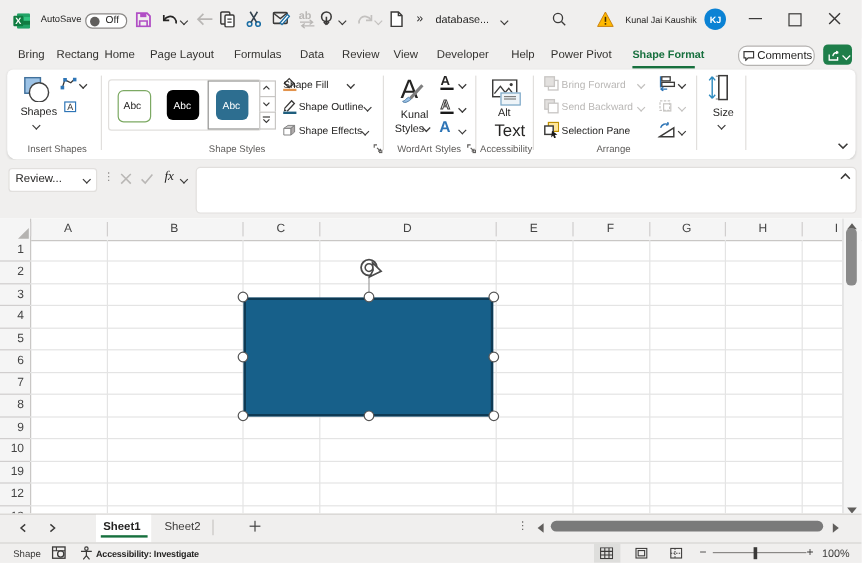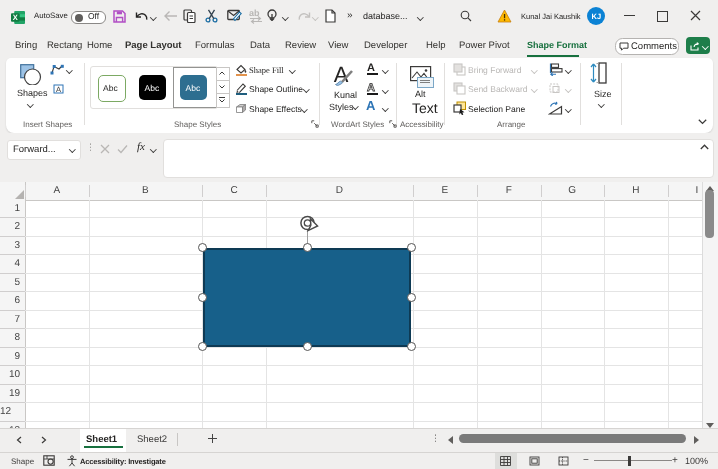--- a/index.html
+++ b/index.html
@@ -141,21 +141,21 @@
   <div class="abs" style="left:690px;top:10px;">
     <svg width="11" height="11" viewBox="0 0 11 11">
         <path d="M1 1 L10 10 M10 1 L1 10" stroke="#3b3a39" stroke-width="1.2"></path>
       </svg>
   </div>
 
   <div class="abs txt" style="left:0;top:40px;width:718px;font-size:9.5px;color:#33322f;">
     <span class="abs" style="left:15px;">Bring</span>
     <span class="abs" style="left:47px;">Rectang</span>
     <span class="abs" style="left:87px;">Home</span>
-    <span class="abs" style="left:125px;font-weight:bold;">Page Layout</span>
+    <span class="abs" style="left:125px;">Page Layout</span>
     <span class="abs" style="left:195px;">Formulas</span>
     <span class="abs" style="left:250px;">Data</span>
     <span class="abs" style="left:285px;">Review</span>
     <span class="abs" style="left:328px;">View</span>
     <span class="abs" style="left:364px;">Developer</span>
     <span class="abs" style="left:426px;">Help</span>
     <span class="abs" style="left:459px;">Power Pivot</span>
     <span class="abs" style="left:527px;color:#17703e;font-weight:bold;font-size:9px;">Shape Format</span>
   </div>
   <div class="abs" style="left:527px;top:55px;width:52px;height:2px;background:#17703e;"></div>
@@ -237,21 +237,21 @@
     </svg>
   <div class="abs txt" style="left:174px;top:119.5px;font-size:8px;color:#605e5c;">Shape Styles</div>
 
   <div class="abs" style="left:235px;top:64px;">
     <svg width="13" height="12" viewBox="0 0 13 12">
       <path d="M2 5.5 L6 1.5 L10 5.5 L6 9 Z" fill="none" stroke="#3b3a39" stroke-width="1.1"></path>
       <path d="M10.3 5.8 c 0.9 1.2 1.4 2.1 0.7 2.7 c-0.6 0.5 -1.4 0 -1.5-0.9 Z" fill="#3b3a39"></path>
       <rect x="1" y="10" width="11" height="2" fill="#e2934d"></rect>
     </svg>
   </div>
-  <div class="abs txt" style="left:249px;top:64.5px;font-size:8.5px;color:#252423;font-family:Liberation Serif, serif;">Shape Fill</div>
+  <div class="abs txt" style="left:236px;top:64.5px;font-size:8.5px;color:#252423;">Shape Fill</div>
   <i class="cv" style="left:290px;top:67.5px;"></i>
   <div class="abs" style="left:235px;top:82.5px;">
     <svg width="13" height="12" viewBox="0 0 13 12">
       <path d="M2 7.5 L8 1 L10.3 3.2 L4.3 9.7" fill="none" stroke="#3b3a39" stroke-width="1.1"></path>
       <path d="M2 7.5 L1.4 9.9 L3.9 9.3 Z" fill="#3b3a39"></path>
       <rect x="1" y="10" width="11" height="2" fill="#1f5e7e"></rect>
     </svg>
   </div>
   <div class="abs txt" style="left:249px;top:83.5px;font-size:8.5px;color:#252423;">Shape Outline</div>
   <i class="cv" style="left:303.5px;top:86.5px;"></i>
@@ -372,21 +372,21 @@
   </div>
   <div class="abs txt" style="left:594px;top:88.5px;font-size:9px;color:#252423;">Size</div>
   <i class="cv" style="left:599px;top:101.5px;"></i>
 
   <svg class="abs" style="left:698px;top:119px;" width="9" height="6" viewBox="0 0 9 6">
       <path d="M0.8 0.8 L4.5 4.4 L8.2 0.8" fill="none" stroke="#3b3a39" stroke-width="1.3"></path>
     </svg>
 
   <div class="abs" style="left:0;top:133px;width:718px;height:49px;background:#f0efee;"></div>
   <div class="abs" style="left:7px;top:140px;width:72px;height:18px;background:#fff;border:1px solid #e1dfdd;border-radius:3px;"></div>
-  <div class="abs txt" style="left:13px;top:144px;font-size:9.5px;color:#252423;">Forward...</div>
+  <div class="abs txt" style="left:13px;top:144px;font-size:9.5px;color:#252423;">Review...</div>
   <i class="cv" style="left:69.5px;top:147px;"></i>
   <div class="abs txt" style="left:86px;top:142px;font-size:9px;color:#8a8886;letter-spacing:0;">⋮</div>
   <div class="abs" style="left:100px;top:144px;">
     <svg width="10" height="10" viewBox="0 0 10 10">
         <path d="M1 1 L9 9 M9 1 L1 9" stroke="#b9b7b5" stroke-width="1.3"></path>
       </svg>
   </div>
   <div class="abs" style="left:117px;top:144px;">
     <svg width="11" height="10" viewBox="0 0 11 10">
         <path d="M1 5.5 L4 8.5 L10 1.5" fill="none" stroke="#b9b7b5" stroke-width="1.3"></path>
@@ -463,21 +463,21 @@
       <div class="abs" style="left:25px;top:183px;width:677px;height:1px;background:#e4e4e4;"></div>
       <div class="abs txt" style="left:0;top:168.5px;width:20px;text-align:right;font-size:10px;color:#444;">9</div>
       <div class="abs" style="left:0;top:201.5px;width:25px;height:1px;background:#d0cece;"></div>
       <div class="abs" style="left:25px;top:201.5px;width:677px;height:1px;background:#e4e4e4;"></div>
       <div class="abs txt" style="left:0;top:187px;width:20px;text-align:right;font-size:10px;color:#444;">10</div>
       <div class="abs" style="left:0;top:220px;width:25px;height:1px;background:#d0cece;"></div>
       <div class="abs" style="left:25px;top:220px;width:677px;height:1px;background:#e4e4e4;"></div>
       <div class="abs txt" style="left:0;top:205.5px;width:20px;text-align:right;font-size:10px;color:#444;">19</div>
       <div class="abs" style="left:0;top:238.5px;width:25px;height:1px;background:#d0cece;"></div>
       <div class="abs" style="left:25px;top:238.5px;width:677px;height:1px;background:#e4e4e4;"></div>
-      <div class="abs txt" style="left:0;top:224px;width:20px;text-align:left;font-size:10px;color:#444;">12</div>
+      <div class="abs txt" style="left:0;top:224px;width:20px;text-align:right;font-size:10px;color:#444;">12</div>
       <div class="abs txt" style="left:0;top:242.5px;width:20px;text-align:right;font-size:10px;color:#444;">13</div>
       <div class="abs" style="left:702px;top:0;width:16px;height:246px;background:#f5f5f5;border-left:1px solid #dcdcdc;"></div>
       <div class="abs" style="left:706px;top:4px;width:0;height:0;border-left:4px solid transparent;border-right:4px solid transparent;border-bottom:5px solid #605e5c;"></div>
       <div class="abs" style="left:705px;top:8px;width:9px;height:48px;background:#8a8a8a;border-radius:4px;"></div>
       <div class="abs" style="left:706px;top:241px;width:0;height:0;border-left:4px solid transparent;border-right:4px solid transparent;border-top:5px solid #605e5c;"></div>
       <div class="abs" style="left:202.8px;top:65.5px;width:208.5px;height:99px;background:#17608a;border:2px solid #0e3a54;box-sizing:border-box;"></div>
       <div class="abs" style="left:307px;top:48px;width:1px;height:17px;background:#a0a0a0;"></div>
       <svg class="abs" style="left:297px;top:31px;" width="24" height="20" viewBox="0 0 24 20">
         <circle cx="10.5" cy="10" r="6.6" fill="#fff" stroke="#4a4a4a" stroke-width="1.5"></circle>
         <circle cx="10.5" cy="10" r="3.2" fill="#fff" stroke="#4a4a4a" stroke-width="1.3"></circle>

